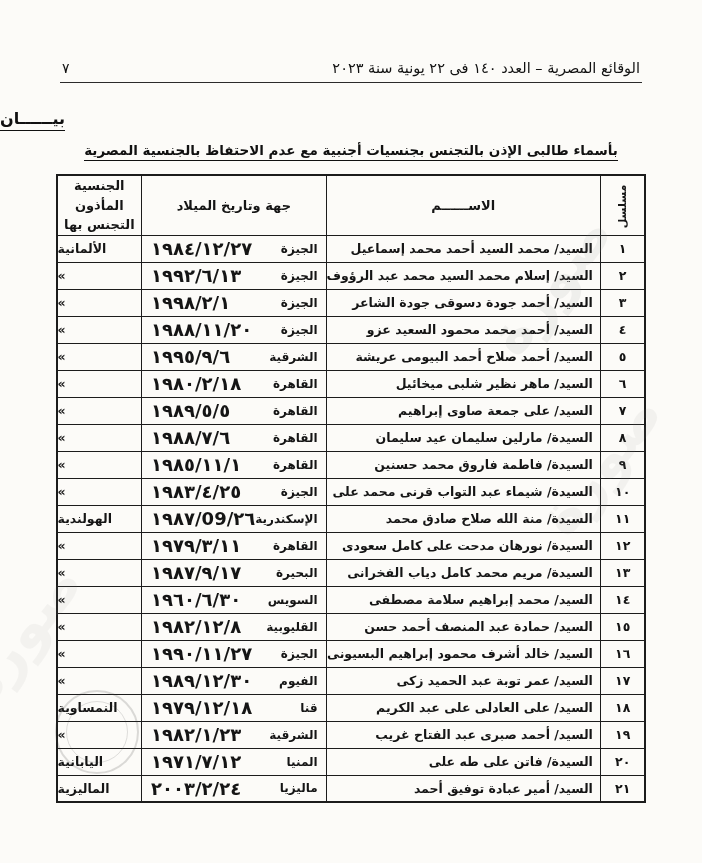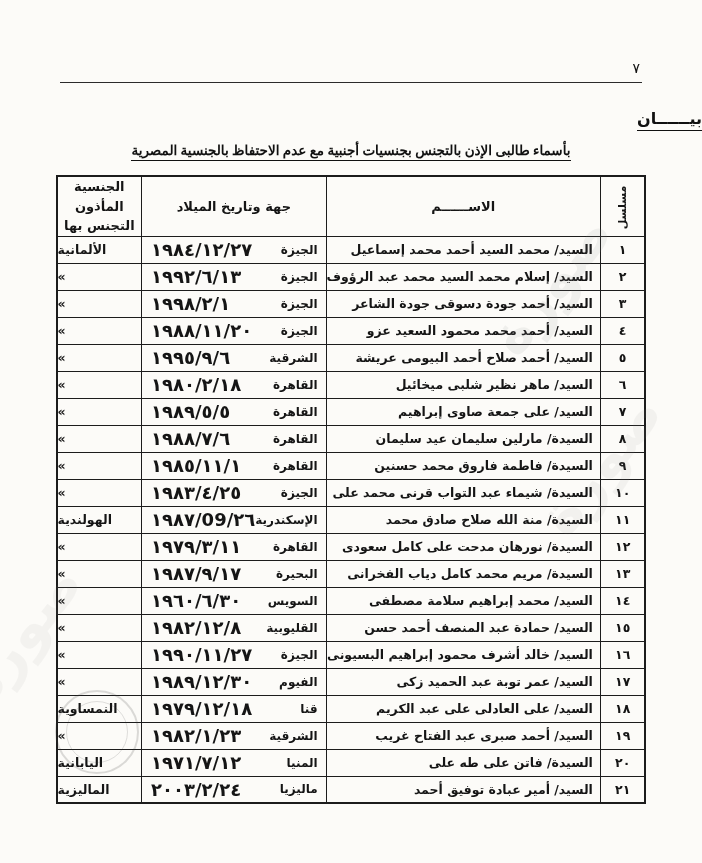--- a/index.html
+++ b/index.html
@@ -17,24 +17,24 @@
   .wm-strip.s3 { top:600px; left:-60px; opacity:0.07; }
   .wm-seal { top:690px; left:55px; width:84px; height:84px; border:2px solid rgba(60,60,60,0.22); border-radius:50%;
              display:flex; align-items:center; justify-content:center; opacity:0.8; }
   .wm-seal .inner { width:62px; height:62px; border:1px solid rgba(60,60,60,0.20); border-radius:50%; }
   
   .masthead { display:flex; justify-content:space-between; align-items:baseline; padding:60px 62px 6px 62px; }
   .issue-line { font-size:14.5px; letter-spacing:0.2px; }
   .page-num { font-size:14px; }
   .head-rule { margin:0 60px; border-top:1.6px solid #2b2b2b; }
   
-  .bayan { margin-top:26px; text-align:right; font-size:16px; font-weight:bold; }
+  .bayan { margin-top:26px; text-align:left; font-size:16px; font-weight:bold; }
   .bayan span { border-bottom:1.6px solid #111; padding-bottom:2px; }
   .subtitle { margin-top:14px; text-align:center; font-size:13.5px; font-weight:bold; }
-  .subtitle span { border-bottom:1.4px solid #111; padding-bottom:2px;font-family:Liberation Serif, serif; }
+  .subtitle span { border-bottom:1.4px solid #111; padding-bottom:2px; }
   
   table.roster { border-collapse:collapse; margin:16px auto 0 auto; border:2px solid #1c1c1c; table-layout:fixed; }
   .roster th, .roster td { border:1px solid #1c1c1c; font-weight:bold; color:#151515; }
   .roster thead th { height:58px; font-size:13px; text-align:center; vertical-align:middle; }
   .roster tbody td { height:27px; font-size:12.5px; vertical-align:middle; }
   col.c-serial { width:27px; }
   col.c-name   { width:229px; }
   col.c-birth  { width:137px; }
   col.c-nat    { width:85px; }
   th.c-serial .vert { display:inline-block; transform:rotate(-90deg); font-size:11px; white-space:nowrap; }
@@ -52,20 +52,21 @@
 <div class="page">
 
   <div class="wm wm-strip s1">صورة</div>
   <div class="wm wm-strip s2">صورة</div>
   <div class="wm wm-strip s3">صورة</div>
   <div class="wm wm-seal">
       <div class="inner"></div>
     </div>
 
   <header class="masthead">
+    <span class="issue-line">الوقائع المصرية – العدد ١٤٠ فى ٢٢ يونية سنة ٢٠٢٣</span>
     <span class="page-num">٧</span>
   </header>
   <div class="head-rule"></div>
 
   <div class="bayan"><span>بيــــــان</span></div>
   <div class="subtitle"><span>بأسماء طالبى الإذن بالتجنس بجنسيات أجنبية مع عدم الاحتفاظ بالجنسية المصرية</span></div>
 
   <table class="roster">
     <colgroup>
       <col class="c-serial">

